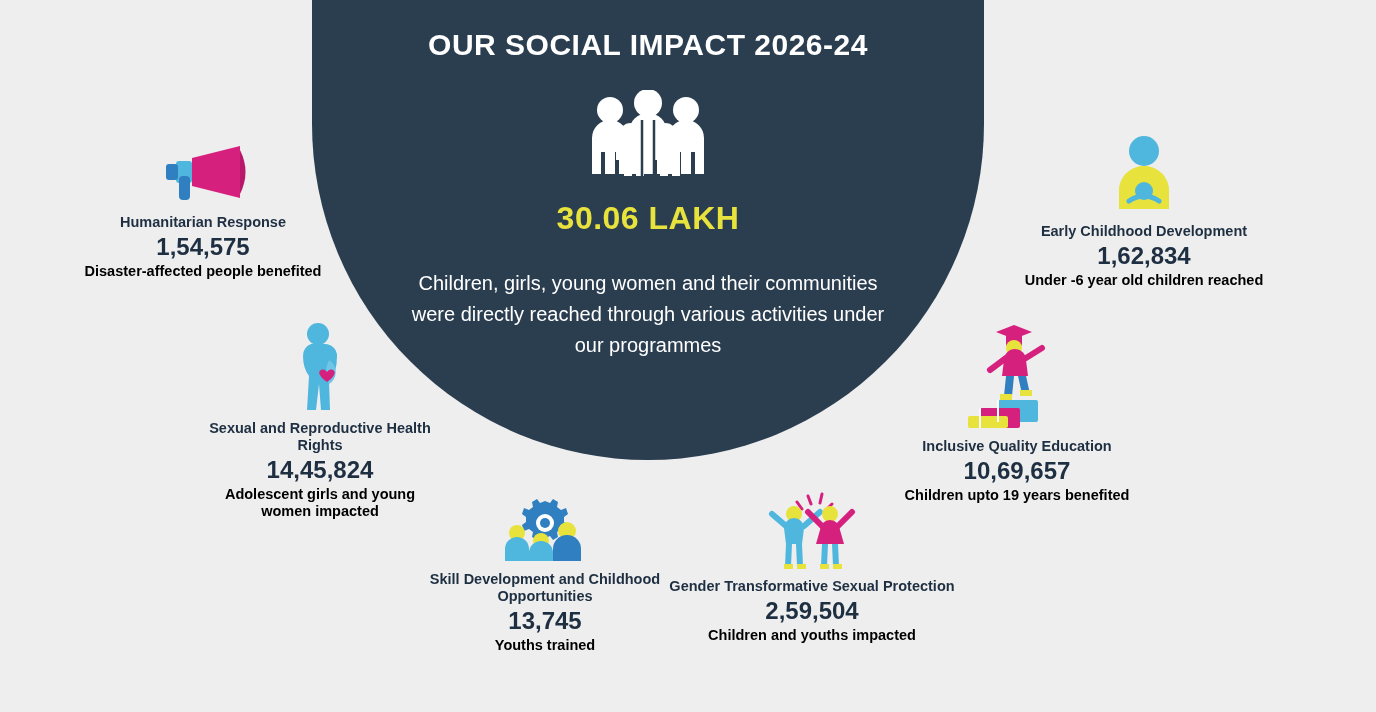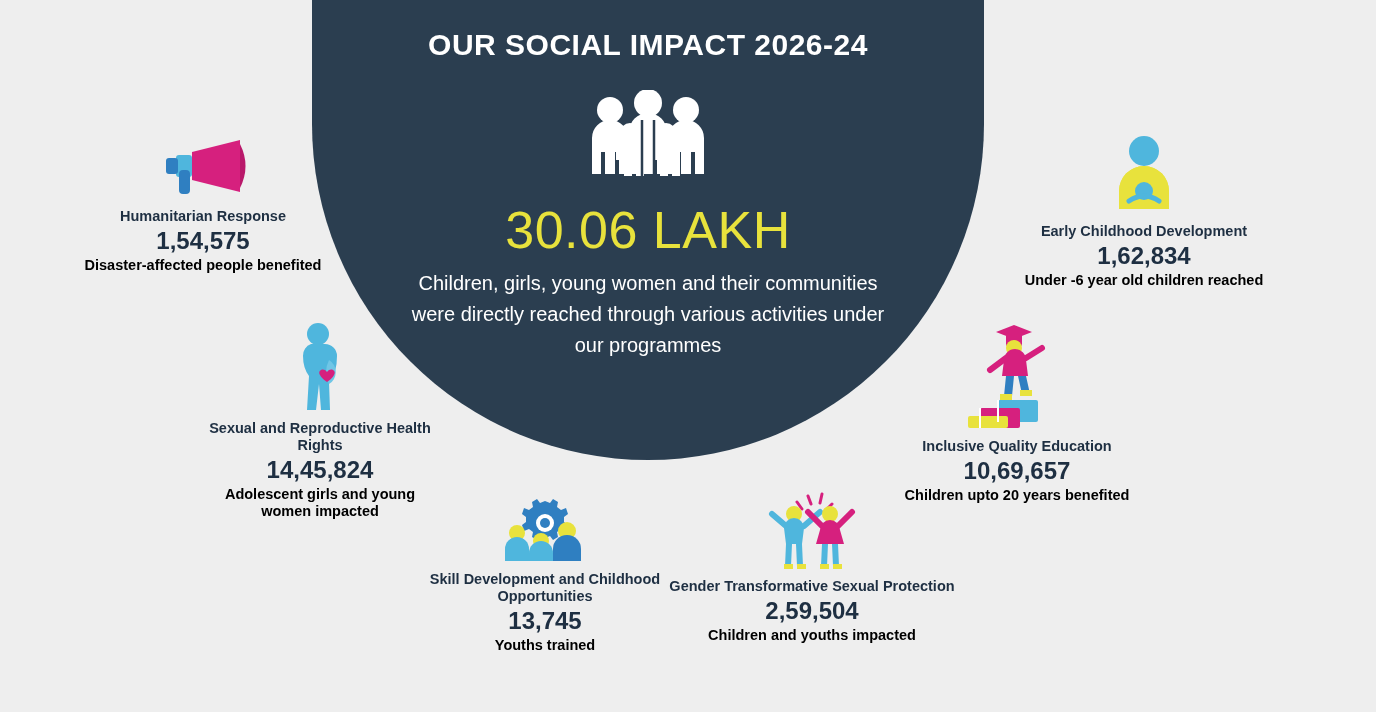--- a/index.html
+++ b/index.html
@@ -42,22 +42,22 @@
     top: 190px;
     left: 0;
     width: 100%;
     height: 100px;
   }
   #center-figure {
     position: absolute;
     top: 300px;
     left: 0;
     width: 100%;
-    font-size: 52px;
-    font-weight: normal;
+    font-size: 32px;
+    font-weight: bold;
     color: #e8e23c;
     letter-spacing: 0.5px;
   }
   #center-desc {
     position: absolute;
     top: 368px;
     left: 96px;
     width: 480px;
     font-size: 20px;
     line-height: 31px;
@@ -86,21 +86,21 @@
     color: #1e2f42;
     margin: 1px 0 1px 0;
   }
   .stat .sub {
     font-size: 14.5px;
     font-weight: bold;
     line-height: 17px;
     color: #000000;
   }
 
-  #stat-humanitarian { left: 83px;  top: 138px; width: 240px; }
+  #stat-humanitarian { left: 83px;  top: 144px; width: 240px; }
   #stat-srhr         { left: 198px; top: 320px; width: 244px; }
   #stat-skill        { left: 420px; top: 495px; width: 250px; }
   #stat-gender       { left: 668px; top: 492px; width: 288px; }
   #stat-education    { left: 872px; top: 318px; width: 290px; }
   #stat-ecd          { left: 1024px;top: 133px; width: 240px; }
 </style>
 </head>
 <body>
 
 <div id="center-panel">
@@ -215,21 +215,21 @@
       <path d="M44 58 h8 l-2 20 h-8 Z M56 58 h8 l4 18 h-8 Z" fill="#2f7fc1"></path>
       <path d="M38 76 h12 v6 h-12 Z M58 72 h12 v6 h-12 Z" fill="#e8e23c"></path>
       <rect x="36" y="82" width="40" height="22" rx="2" fill="#4fb6dd"></rect>
       <rect x="18" y="90" width="40" height="20" rx="2" fill="#d6207e"></rect>
       <rect x="6" y="98" width="40" height="12" rx="2" fill="#e8e23c"></rect>
       <path d="M36 82 v22 M18 90 v20" stroke="#ffffff" stroke-width="2" fill="none"></path>
     </svg>
   </span>
   <div class="label">Inclusive Quality Education</div>
   <div class="value">10,69,657</div>
-  <div class="sub">Children upto 20 years benefited</div>
+  <div class="sub">Children upto 19 years benefited</div>
 </div>
 
 <div class="stat" id="stat-ecd">
   <span class="icon">
     <svg width="90" height="82" viewBox="0 0 90 82">
       <circle cx="45" cy="18" r="15" fill="#4fb6dd"></circle>
       <path d="M20 76 V58 a25 25 0 0 1 50 0 V76 Z" fill="#e8e23c"></path>
       <path d="M20 58 a25 25 0 0 1 50 0 q-25 -10 -50 0 Z" fill="#e8e23c"></path>
       <circle cx="45" cy="58" r="9" fill="#4fb6dd"></circle>
       <path d="M30 68 q15 -10 30 0" stroke="#4fb6dd" stroke-width="5" fill="none" stroke-linecap="round"></path>

